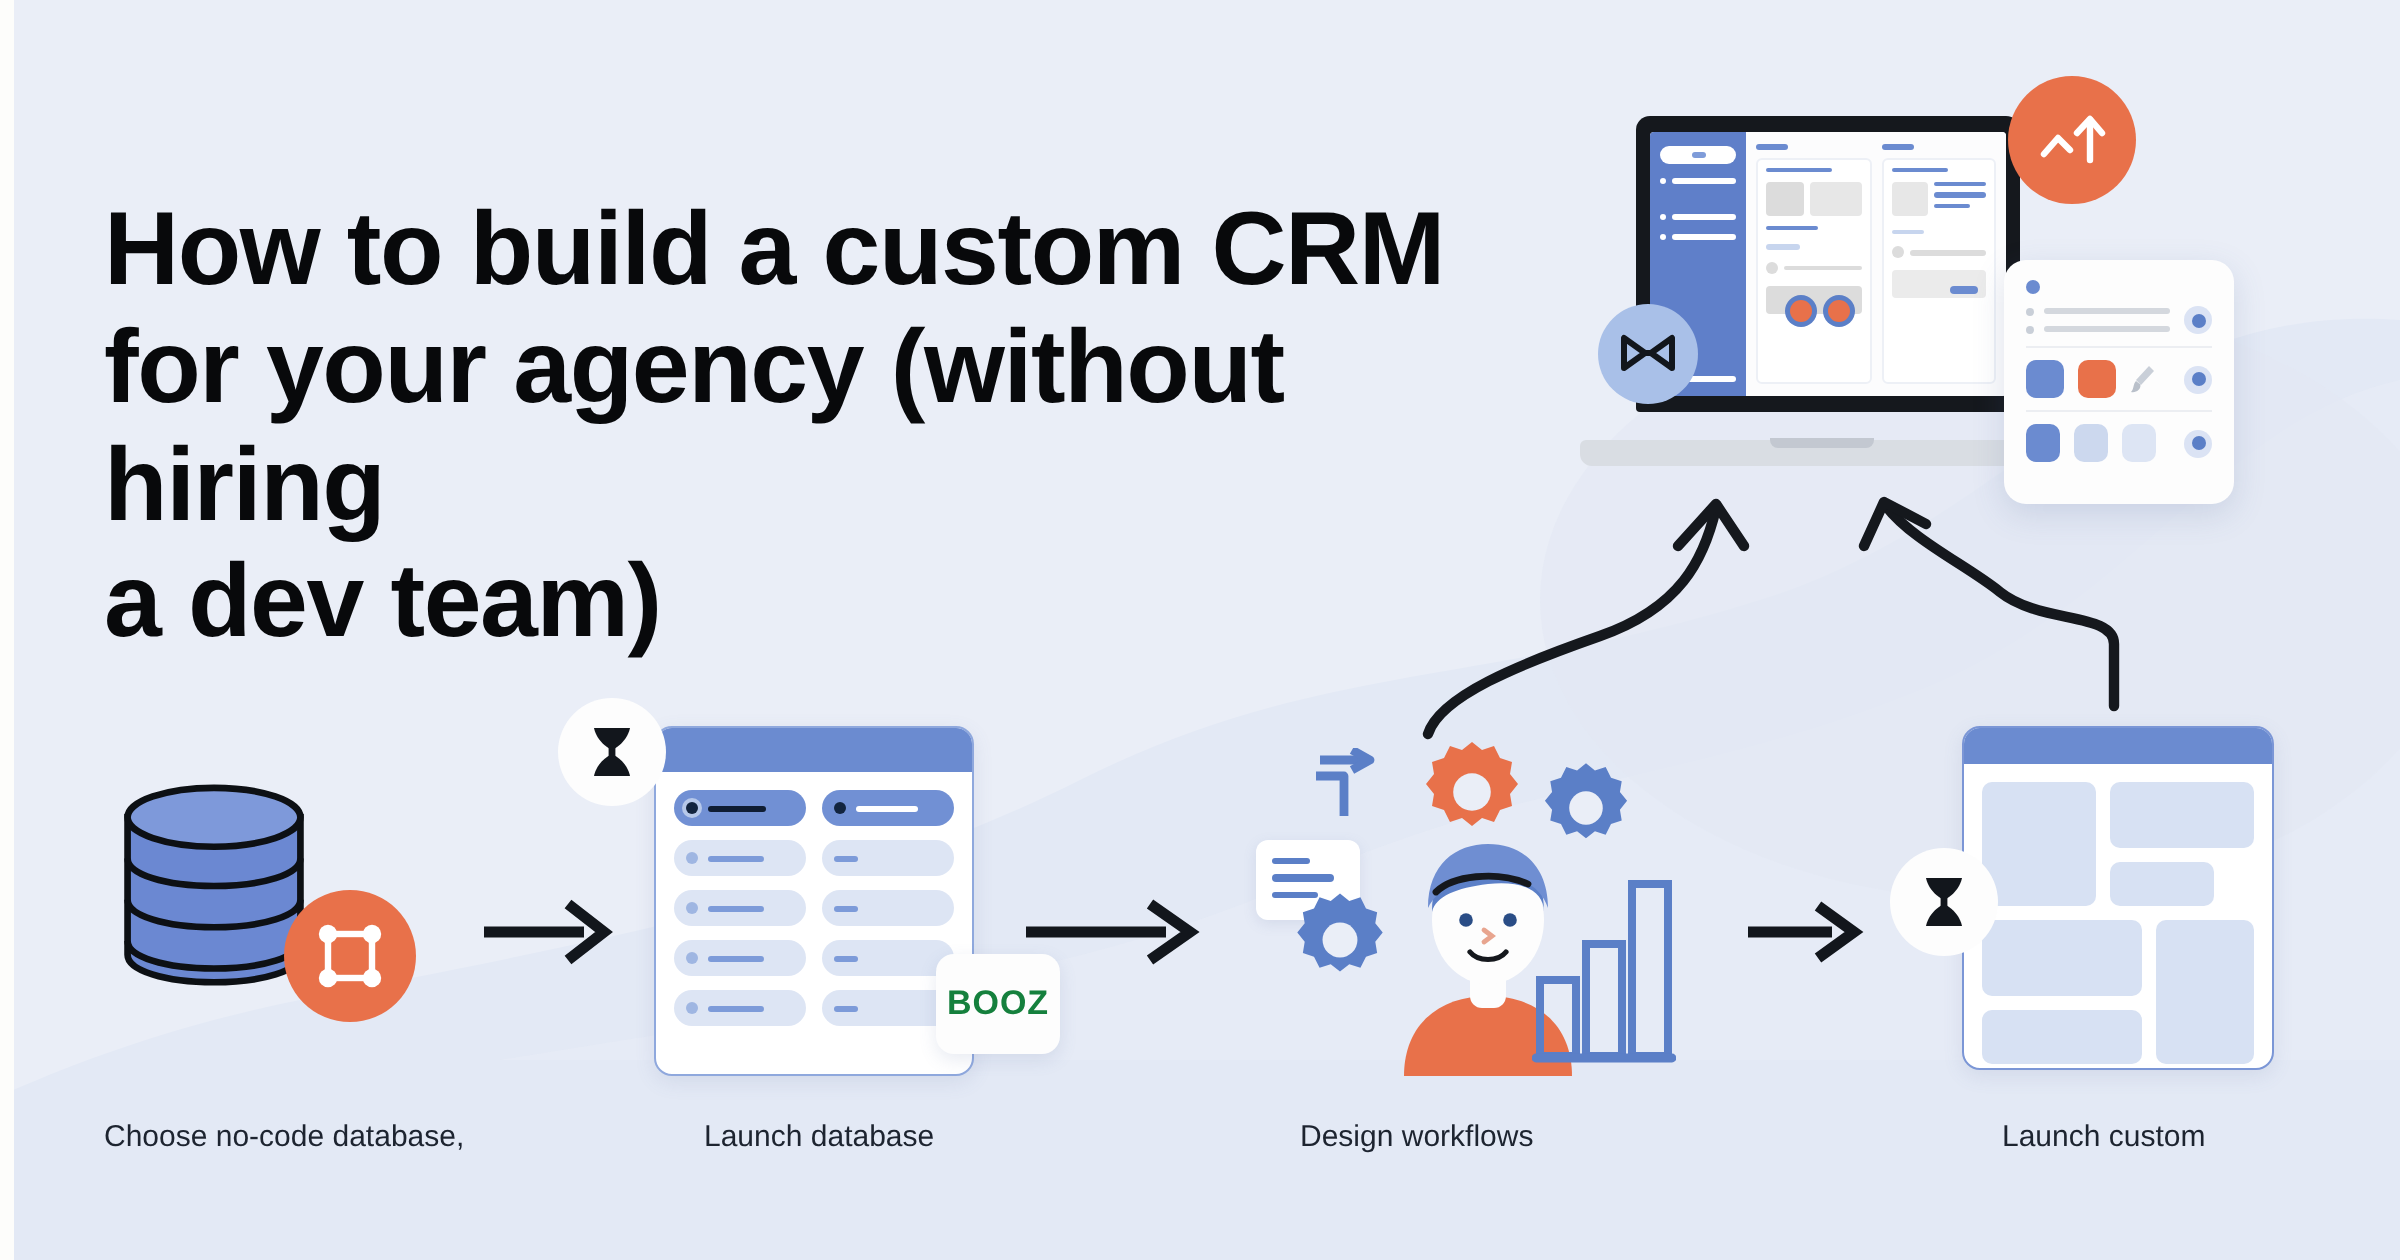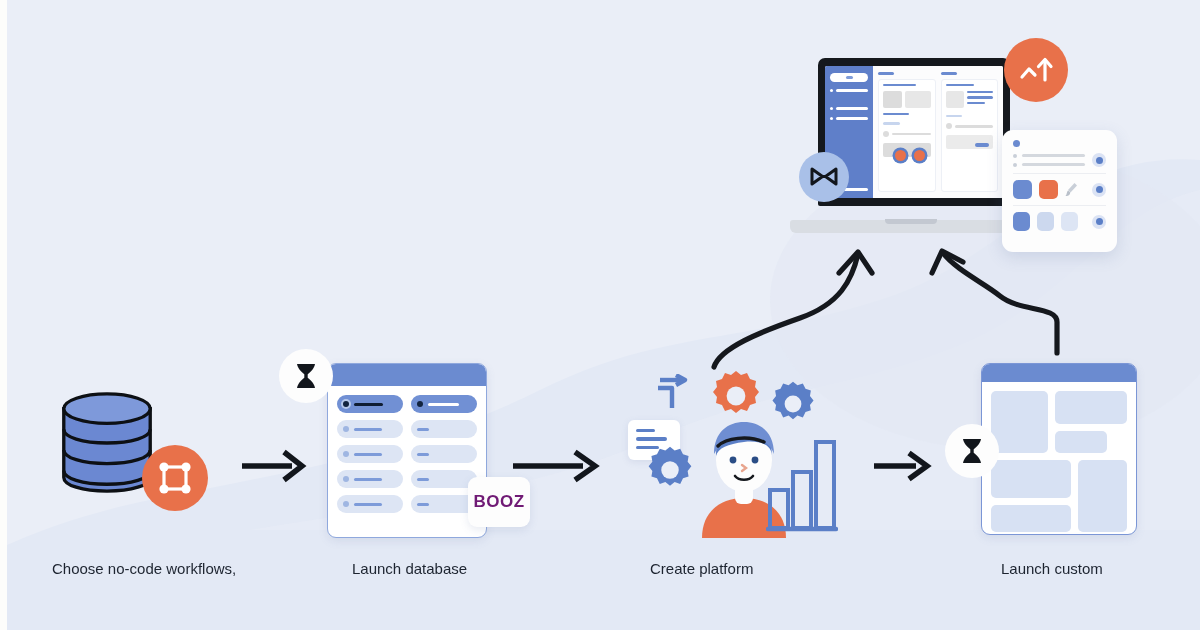--- a/index.html
+++ b/index.html
@@ -57,21 +57,21 @@
   .pill.active .dot { background:#12243f; }
   .pill.active .dot.ring { background:#12243f; box-shadow:0 0 0 2px #b6c8ea; }
   .bar { height:3px; border-radius:2px; background:#7d9bd9; }
   .pill.active .bar { background:#0f1d33; }
   .pill.active .bar.white { background:#ffffff; }
   .booz {
     position:absolute; left:468px; top:477px; width:62px; height:50px;
     background:#fdfdfd; border-radius:9px; display:flex;
     align-items:center; justify-content:center;
     box-shadow:0 3px 9px rgba(90,110,160,.14);
-    font-size:17px; font-weight:700; color:#701a75; letter-spacing:0.5px;
+    font-size:17px; font-weight:700; color:#15803d; letter-spacing:0.5px;
   }
 
   
   .cluster { position:absolute; left:618px; top:368px; width:220px; height:170px; }
   .wf-card {
     position:absolute; left:10px; top:52px; width:52px; height:40px;
     background:#ffffff; border-radius:6px; padding:9px 8px;
     display:flex; flex-direction:column; gap:5px;
     box-shadow:0 2px 7px rgba(90,110,160,.13);
   }
@@ -136,20 +136,23 @@
 <div id="stage">
 
   <svg class="bg-wave" viewBox="0 0 1200 630" preserveAspectRatio="none">
     <rect x="0" y="0" width="1200" height="630" fill="#eaeef7"></rect>
     <path d="M1200,160 C1060,150 1010,260 880,300 C740,344 660,330 540,390 C420,450 300,470 150,500 C90,512 40,530 0,548 L0,630 L1200,630 Z" fill="#e3e9f5"></path>
     <path d="M1200,190 C1110,210 1070,300 960,345 C850,390 760,390 650,440 C540,490 400,505 250,530 L1200,530 Z" fill="#e6ebf6" opacity="0.85"></path>
     <ellipse cx="1000" cy="300" rx="230" ry="150" fill="#e2e8f4" opacity="0.6"></ellipse>
   </svg>
   <div class="left-strip"></div>
 
+  <h1 class="title">How to build a custom CRM
+for your  agency (without hiring
+a dev team)</h1>
 
   <div class="laptop">
     <div class="base"></div>
     <div class="notch"></div>
     <div class="lid">
       <div class="screen">
         <div class="sidebar">
           <div class="sb-pill">
               <i></i>
             </div>
@@ -294,21 +297,21 @@
   </svg>
   <div class="badge-circle badge-orange" style="left:142px;top:445px;width:66px;height:66px;">
     <svg width="36" height="36" viewBox="0 0 36 36">
       <rect x="7" y="7" width="22" height="22" fill="none" stroke="#fff" stroke-width="3.2"></rect>
       <circle cx="7" cy="7" r="4.6" fill="#fff"></circle>
         <circle cx="29" cy="7" r="4.6" fill="#fff"></circle>
       <circle cx="7" cy="29" r="4.6" fill="#fff"></circle>
         <circle cx="29" cy="29" r="4.6" fill="#fff"></circle>
     </svg>
   </div>
-  <div class="caption" style="left:52px;top:560px;">Choose no-code workflows,</div>
+  <div class="caption" style="left:52px;top:560px;">Choose no-code database,</div>
 
   <svg style="position:absolute;left:240px;top:448px;width:68px;height:36px" viewBox="0 0 68 36">
     <path d="M2 18 L52 18" stroke="#12161c" stroke-width="5.5" stroke-linecap="butt"></path>
     <path d="M44 4 L62 18 L44 32" fill="none" stroke="#12161c" stroke-width="5.5" stroke-linejoin="miter" stroke-linecap="butt"></path>
   </svg>
 
   <div class="dbcard">
     <div class="dbcard-head"></div>
     <div class="dbcard-body">
       <div class="dbrow">
@@ -416,21 +419,21 @@
 
     <svg style="position:absolute;left:148px;top:60px;width:72px;height:108px" viewBox="0 0 72 108">
       <g fill="none" stroke="#5b7fc7" stroke-width="4">
         <rect x="4" y="62" width="18" height="38"></rect>
         <rect x="27" y="44" width="18" height="56"></rect>
         <rect x="50" y="14" width="18" height="86"></rect>
       </g>
       <path d="M2 101 L70 101" stroke="#5b7fc7" stroke-width="4.4" stroke-linecap="round"></path>
     </svg>
   </div>
-  <div class="caption" style="left:650px;top:560px;">Create platform</div>
+  <div class="caption" style="left:650px;top:560px;">Design workflows</div>
 
   <svg style="position:absolute;left:872px;top:448px;width:60px;height:36px" viewBox="0 0 60 36">
     <path d="M2 18 L44 18" stroke="#12161c" stroke-width="5.5"></path>
     <path d="M37 5 L55 18 L37 31" fill="none" stroke="#12161c" stroke-width="5.5"></path>
   </svg>
 
   <div class="launch">
     <div class="launch-head"></div>
     <div class="launch-grid">
       <div style="display:flex;gap:7px;height:62px">

